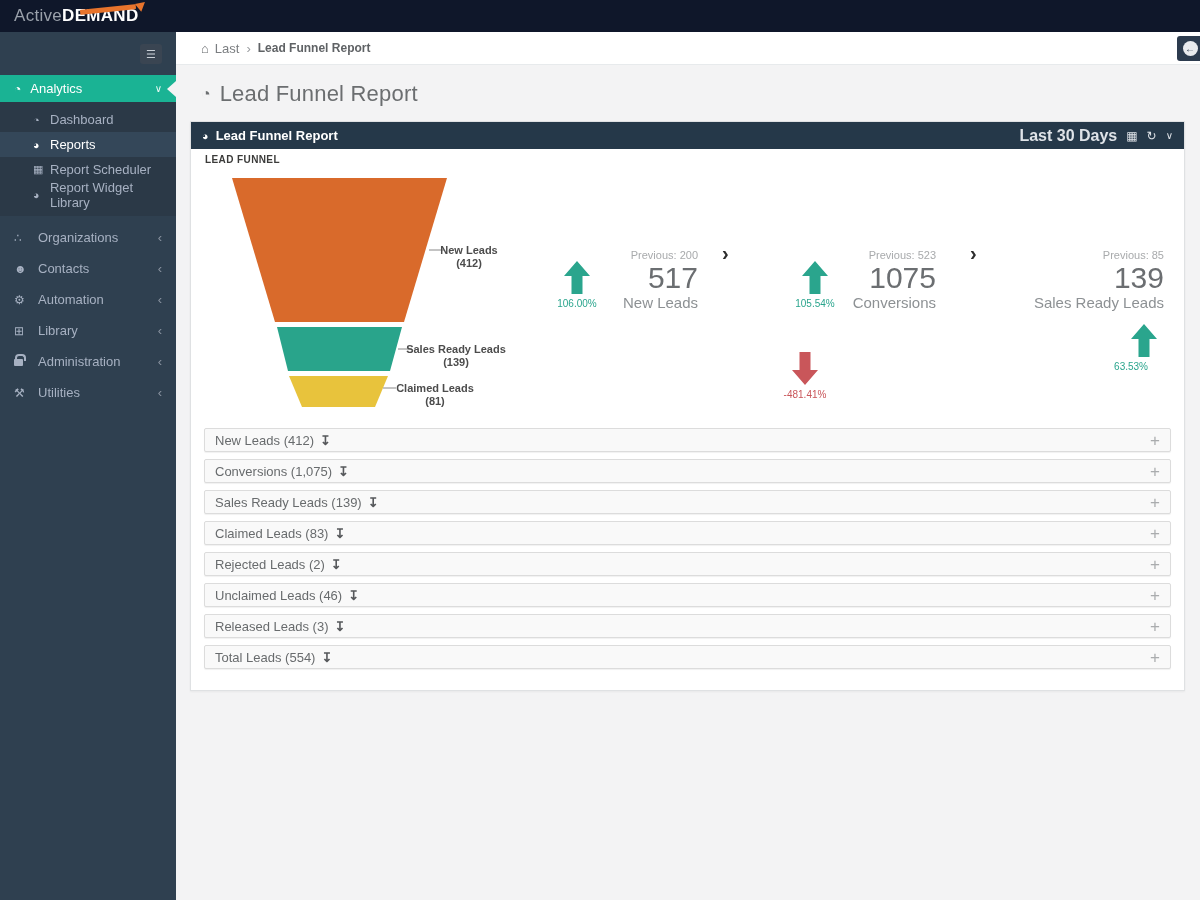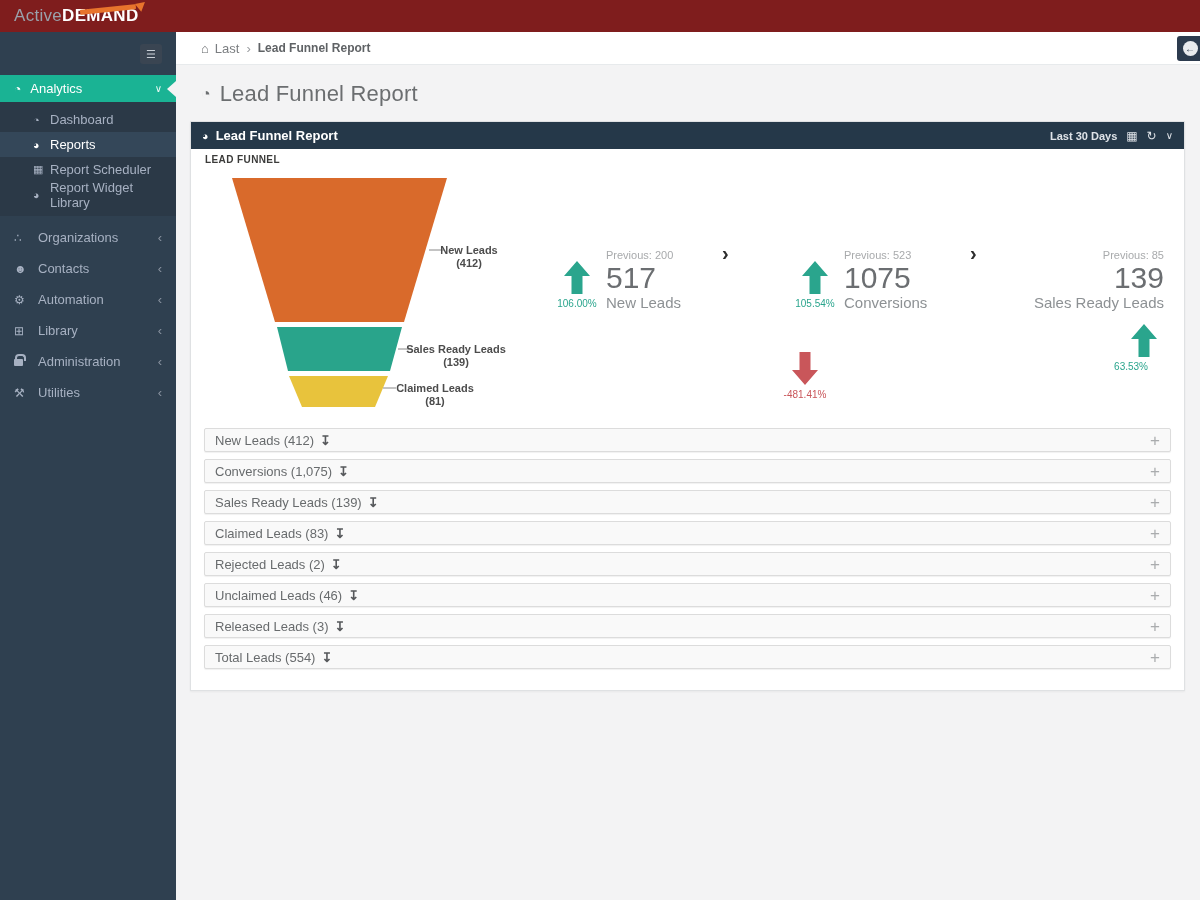--- a/index.html
+++ b/index.html
@@ -1,20 +1,20 @@
 <!DOCTYPE html>
 <html><head>
 <meta charset="utf-8">
 <style>
   * { margin:0; padding:0; box-sizing:border-box; }
   html,body { width:1200px; height:900px; overflow:hidden; }
   body { font-family:"Liberation Sans", sans-serif; background:#f3f3f4; position:relative; }
 
   
-  .topbar { position:absolute; left:0; top:0; width:1200px; height:32px; background:#7f1d1d; z-index:5; }
+  .topbar { position:absolute; left:0; top:0; width:1200px; height:32px; background:#0f172a; z-index:5; }
   .logo { position:absolute; left:14px; top:6px; font-size:17px; letter-spacing:.3px; white-space:nowrap; }
   .logo .lt { color:#9aa1ab; font-weight:400; }
   .logo .bd { color:#ffffff; font-weight:700; }
   .logo-arrow { position:absolute; left:66px; top:-4px; width:66px; height:10px; }
   .logo-arrow .shaft { position:absolute; left:0; top:5px; width:56px; height:5px; background:#e8742c; transform:rotate(-6deg); border-radius:1px; }
   .logo-arrow .head { position:absolute; right:0; top:-2px; width:0; height:0; border-left:9px solid #e8742c; border-top:5px solid transparent; border-bottom:5px solid transparent; transform:rotate(-40deg); }
 
   
   .sidebar { position:absolute; left:0; top:32px; width:176px; height:868px; background:#2f4050; z-index:4; }
   .hamburger-row { display:flex; justify-content:flex-end; padding:12px 14px 0 0; }
@@ -48,33 +48,33 @@
   .page-title { display:flex; align-items:center; padding:16px 0 0 25px; color:#6b6e70; }
   .page-title .ticon { font-size:16px; margin-right:9px; color:#6b6e70; }
   .page-title .ttext { font-size:22px; font-weight:400; letter-spacing:.2px; }
 
   
   .panel { position:absolute; left:14px; top:56px; width:995px; background:#ffffff; border:1px solid #dfe1e3; box-shadow:0 1px 2px rgba(0,0,0,.05); }
   .panel-header { height:27px; background:#253849; display:flex; align-items:center; padding:0 11px; }
   .panel-header .picon { color:#ffffff; font-size:11px; }
   .panel-header .ptitle { color:#ffffff; font-size:13px; font-weight:600; margin-left:7px; }
   .panel-tools { margin-left:auto; display:flex; align-items:center; color:#dfe3e8; }
-  .panel-tools .range { font-size:11px; font-weight:600; }
+  .panel-tools .range { font-size:16px; font-weight:600; }
   .panel-tools .tool { font-size:12px; margin-left:9px; cursor:pointer; }
   .panel-tools .tool.small { font-size:10px; }
 
   
   .funnel-section { position:relative; width:100%; height:279px; }
   .section-label { position:absolute; left:14px; top:5px; font-size:10px; font-weight:700; color:#3b3b3a; letter-spacing:.4px; }
   .funnel-svg { position:absolute; left:0; top:0; }
   .flabel { font-size:11px; font-weight:700; fill:#4c4c4c; }
 
   .metric { position:absolute; display:flex; }
   .m-left { display:flex; flex-direction:column; align-items:center; justify-content:flex-end; height:64px; width:58px; }
-  .m-right { display:flex; flex-direction:column; align-items:flex-start; min-width:92px; }
+  .m-right { display:flex; flex-direction:column; align-items:flex-end; min-width:92px; }
   .prev { font-size:11px; color:#a8aaac; line-height:14px; white-space:nowrap; }
   .bigv { font-size:30px; color:#6b6e71; line-height:32px; font-weight:400; white-space:nowrap; }
   .mlabel { font-size:15px; color:#8d9194; line-height:18px; white-space:nowrap; }
   .pct { font-size:10px; line-height:16px; margin-top:2px; white-space:nowrap; }
   .pct.up { color:#2aa58d; }
   .pct.down { color:#c9565a; }
   .arrow-up, .arrow-down { width:26px; height:33px; }
   .arrow-down { transform:rotate(180deg); }
   .flow-sep { position:absolute; font-size:20px; font-weight:700; color:#2d2d2d; }
   .metric-right { position:absolute; display:flex; flex-direction:column; align-items:flex-end; }

